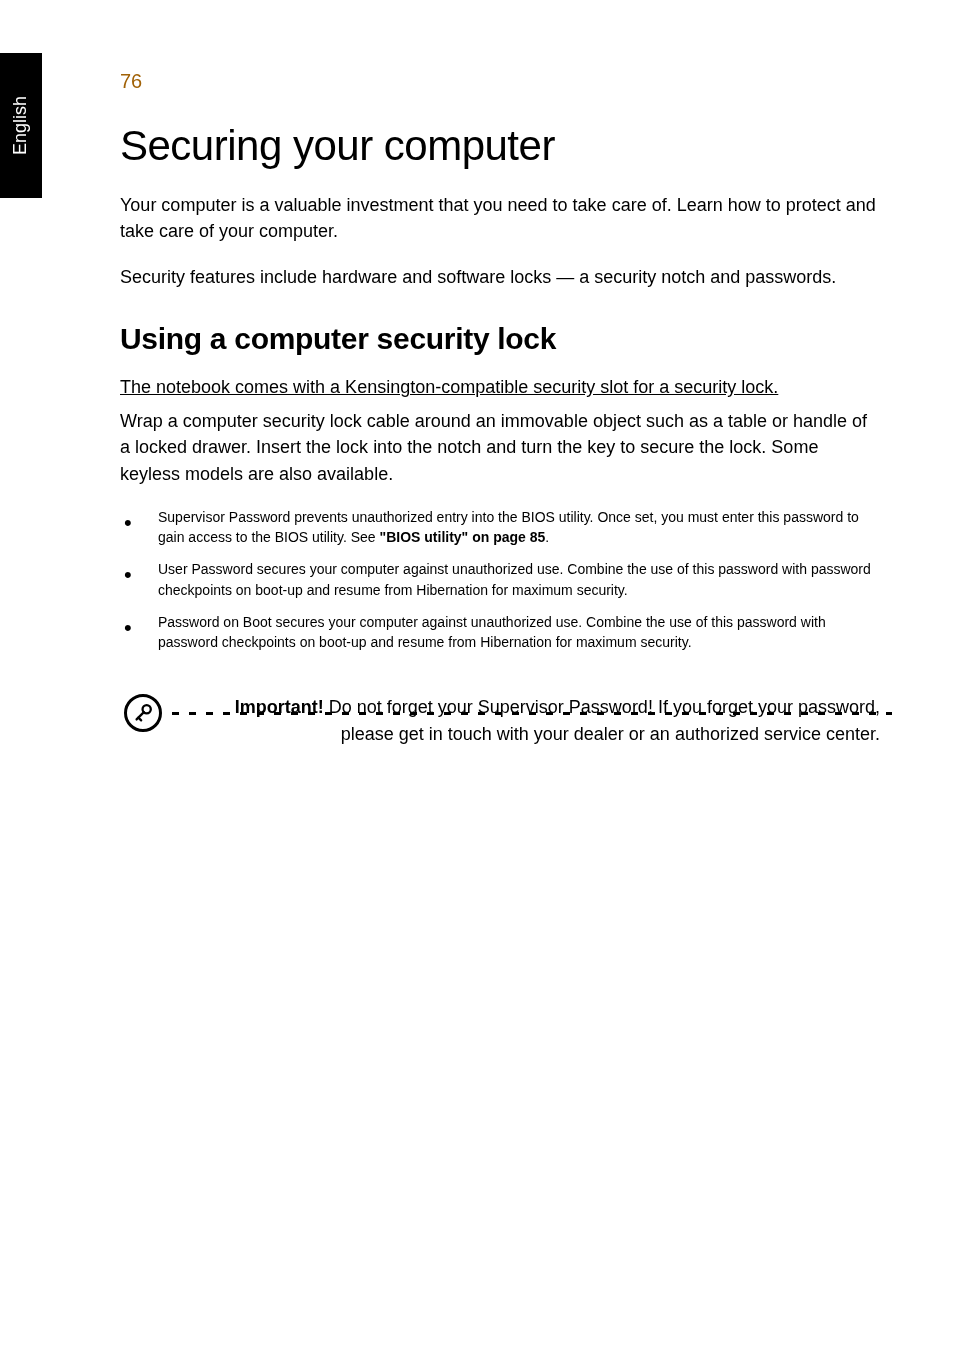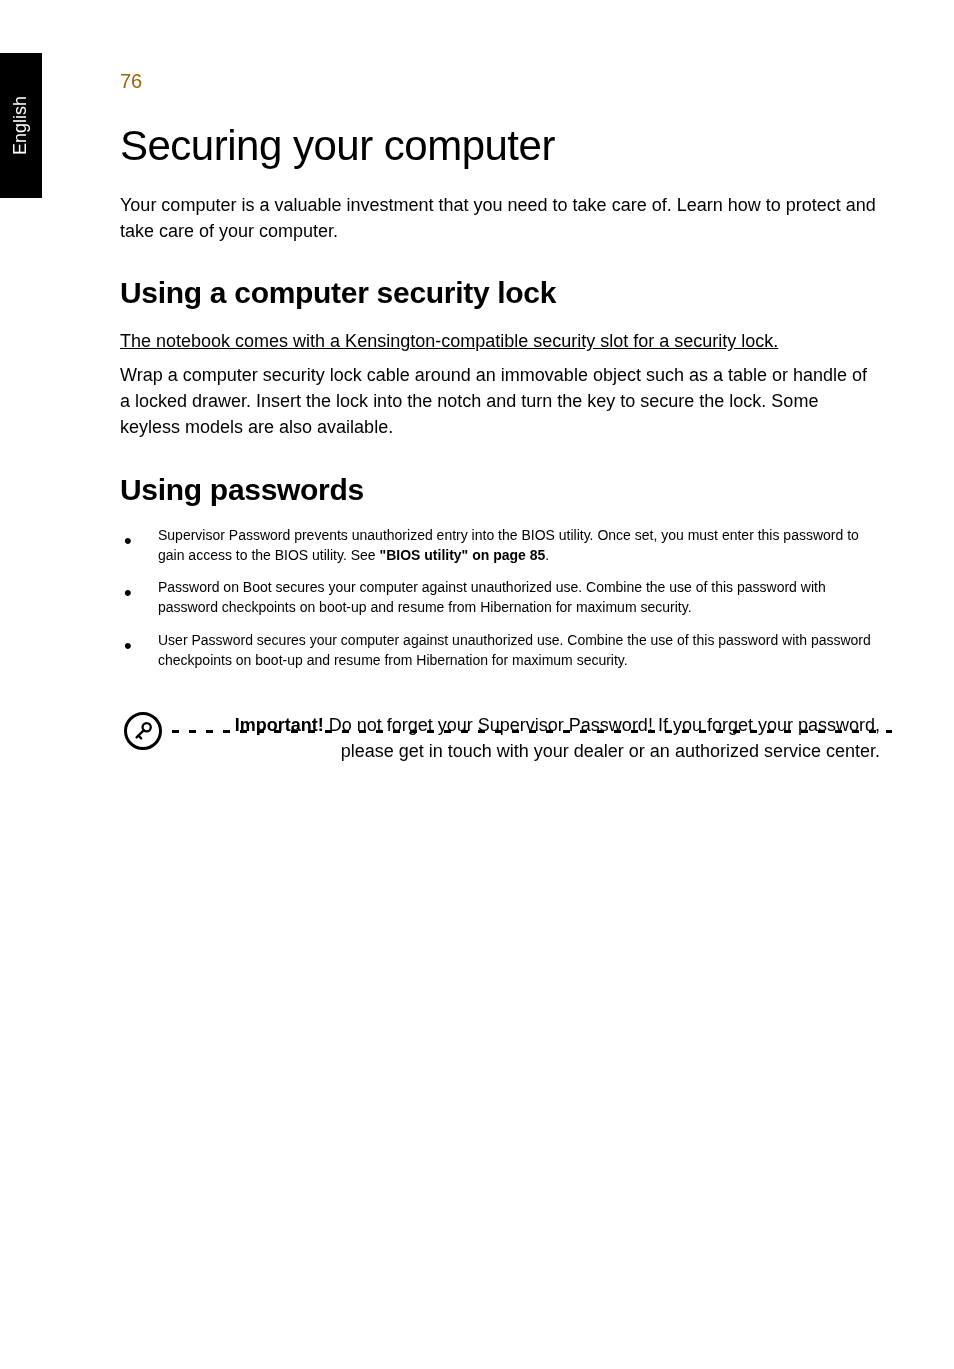--- a/index.html
+++ b/index.html
@@ -160,36 +160,36 @@
 </div>
 
 <div class="page-number">76</div>
 
 <div class="content">
 
   <h1 class="h1">Securing your computer</h1>
 
   <p class="para">Your computer is a valuable investment that you need to take care of. Learn how to protect and take care of your computer.</p>
 
+  <p class="para">Security features include hardware and software locks — a security notch and passwords.</p>
 
   <h2 class="h2">Using a computer security lock</h2>
 
   <p class="para-tight">The notebook comes with a Kensington-compatible security slot for a security lock.</p>
 
   <p class="para">Wrap a computer security lock cable around an immovable object such as a table or handle of a locked drawer. Insert the lock into the notch and turn the key to secure the lock. Some keyless models are also available.</p>
 
-  <h2 class="h2">Using passwords</h2>
 
 
   <ul class="bullet-list">
     <li class="bullet-item">
       <span>Supervisor Password prevents unauthorized entry into the BIOS utility. Once set, you must enter this password to gain access to the BIOS utility. See </span><span class="bold">"BIOS utility" on page 85</span><span>.</span>
     </li>
+    <li class="bullet-item">User Password secures your computer against unauthorized use. Combine the use of this password with password checkpoints on boot-up and resume from Hibernation for maximum security.</li>
     <li class="bullet-item">Password on Boot secures your computer against unauthorized use. Combine the use of this password with password checkpoints on boot-up and resume from Hibernation for maximum security.</li>
-    <li class="bullet-item">User Password secures your computer against unauthorized use. Combine the use of this password with password checkpoints on boot-up and resume from Hibernation for maximum security.</li>
   </ul>
 
   <div class="note-block">
     <div class="note-icon">
       <div class="note-icon-circle-outer">
         <svg width="22" height="22" viewBox="0 0 24 24">
           <circle cx="16" cy="8" r="4.5" fill="none" stroke="#000" stroke-width="2.5"></circle>
           <line x1="13" y1="11" x2="5" y2="19" stroke="#000" stroke-width="2.5" stroke-linecap="round"></line>
           <line x1="7" y1="17" x2="10" y2="20" stroke="#000" stroke-width="2.5" stroke-linecap="round"></line>
         </svg>

